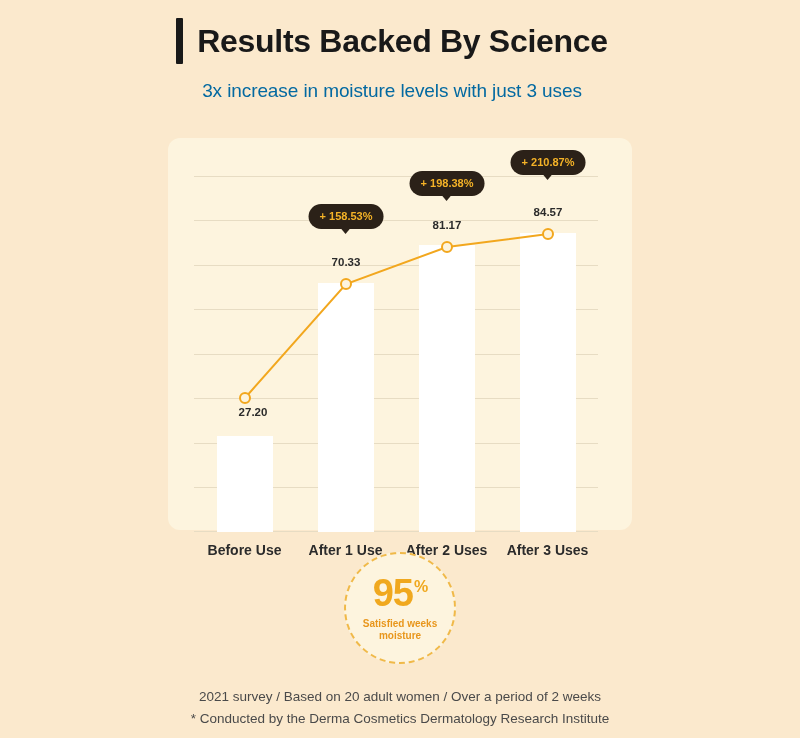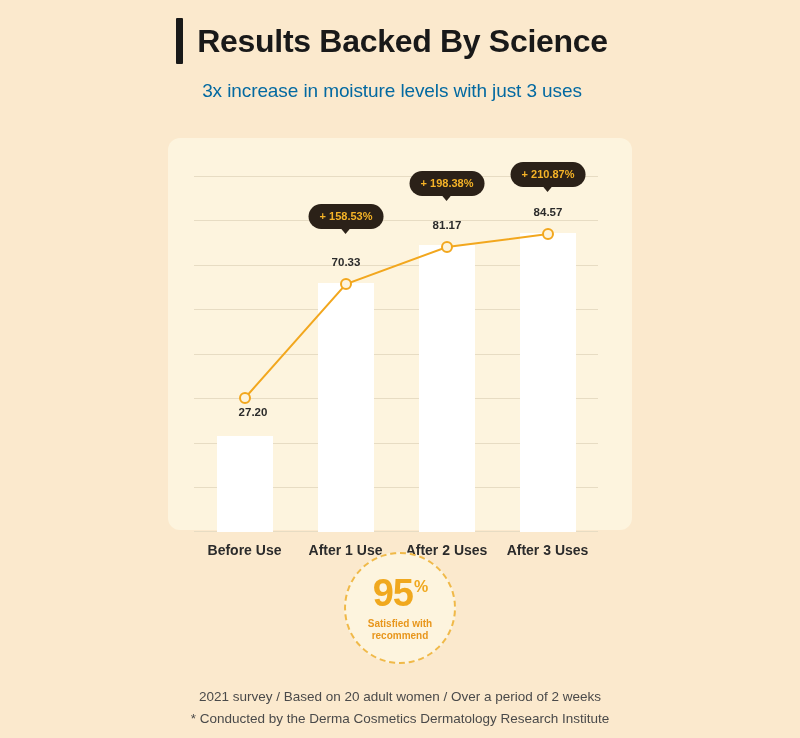--- a/index.html
+++ b/index.html
@@ -234,38 +234,38 @@
     <circle cx="380" cy="96" r="5" fill="#fdf4de" stroke="#f2a71e" stroke-width="2"></circle>
   </svg>
 
   <div class="value-label" style="left:77px;  top:268px;margin-left:8px;">27.20</div>
   <div class="value-label" style="left:178px; top:118px;">70.33</div>
   <div class="value-label" style="left:279px; top:81px;">81.17</div>
   <div class="value-label" style="left:380px; top:68px;">84.57</div>
 
   <div class="badge" style="left:178px; top:66px;">+ 158.53%</div>
   <div class="badge" style="left:279px; top:33px;">+ 198.38%</div>
-  <div class="badge" style="left:380px; top:24px;text-align:right;">+ 210.87%</div>
+  <div class="badge" style="left:380px; top:12px;text-align:right;">+ 210.87%</div>
 
   <div class="axis-labels">
     <div class="axis-label">Before Use</div>
     <div class="axis-label">After 1 Use</div>
     <div class="axis-label">After 2 Uses</div>
     <div class="axis-label">After 3 Uses</div>
   </div>
 </div>
 
 <div class="seals">
   <div class="seal">
     <div class="seal-num">
       <span>95</span><span class="pct">%</span>
     </div>
     <div class="seal-cap">
-      <div>Satisfied with</div>
-      <div>recommend</div>
+      <div>Satisfied weeks</div>
+      <div>moisture</div>
     </div>
   </div>
 </div>
 
 <div class="footnotes">
   <div class="footnote">2021 survey / Based on 20 adult women / Over a period of 2 weeks</div>
   <div class="footnote">* Conducted by the Derma Cosmetics Dermatology Research Institute</div>
 </div>
 
 </body></html>

